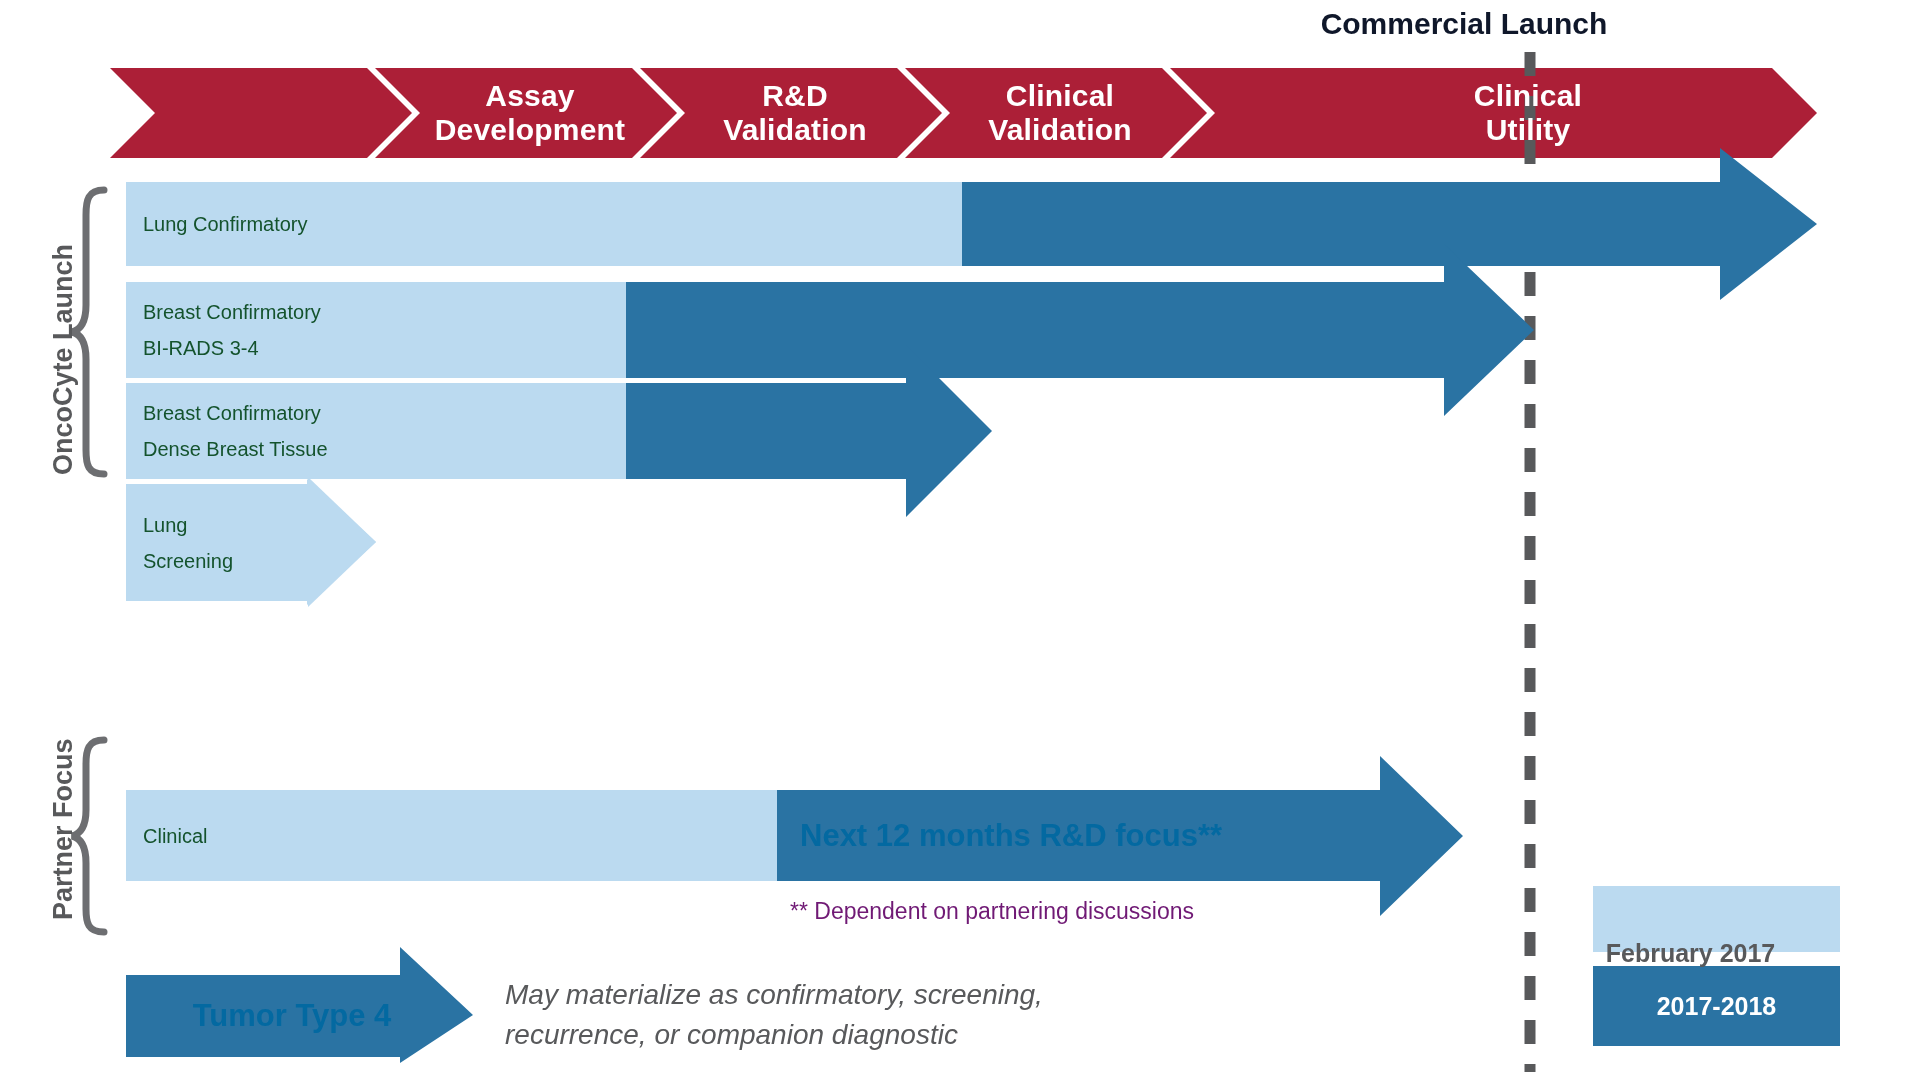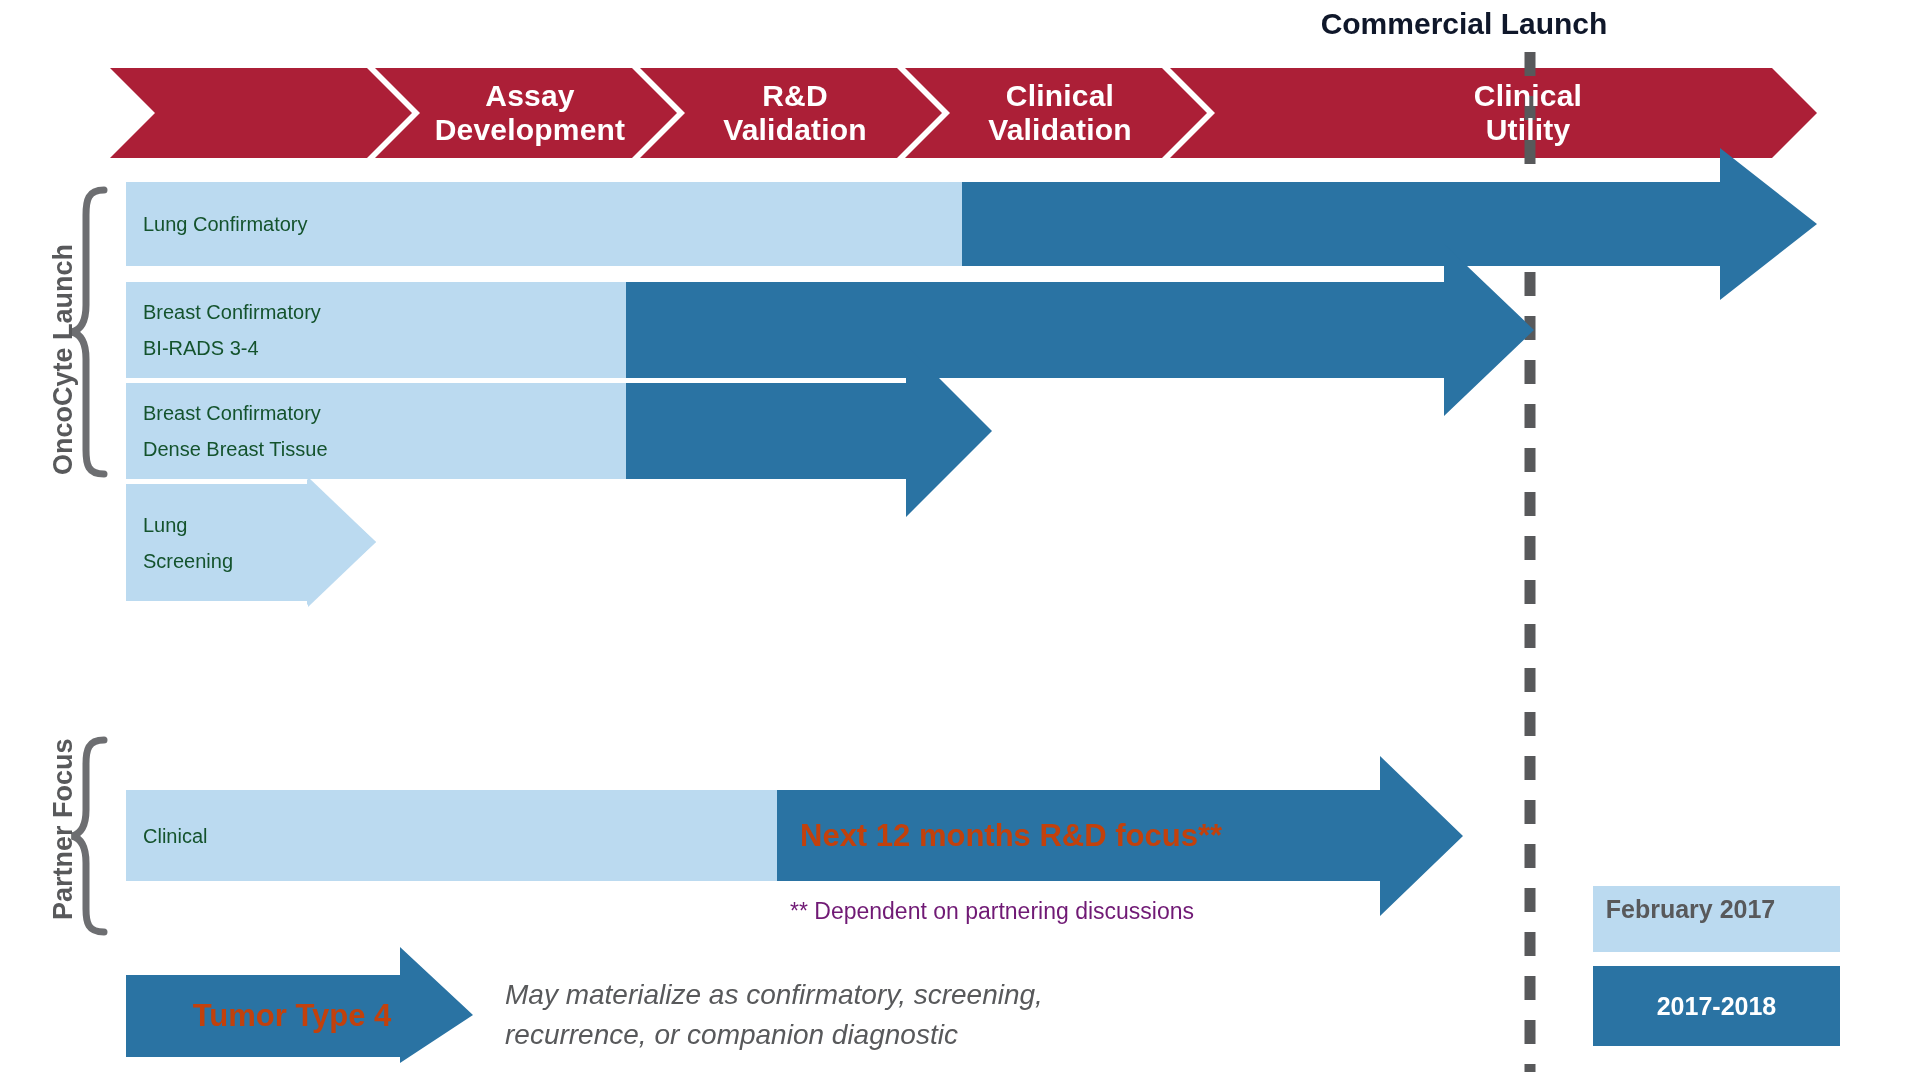--- a/index.html
+++ b/index.html
@@ -35,21 +35,21 @@
     font-weight:normal;
     font-size:20px;
     line-height:36px;
     white-space:pre-line;
     display:flex;
     flex-direction:column;
     justify-content:center;
   }
   .bar-label-dark{
     position:absolute;
-    color:#c2410c;
+    color:#0369a1;
     font-weight:bold;
     font-size:31px;
     line-height:36px;
     display:flex;
     align-items:center;
     justify-content:center;
     white-space:pre-line;
   }
 
   
@@ -198,16 +198,16 @@
 
   <div class="bar-label-dark" style="left:800px;top:790px;width:560px;height:91px;justify-content:flex-start;">Next 12 months R&amp;D focus**</div>
 
   <div class="bar-label-dark" style="left:126px;top:975px;width:274px;height:82px;margin-left:29px;">Tumor Type 4</div>
 
   <div class="footnote" style="left:790px;top:898px;">**  Dependent  on partnering  discussions</div>
 
   <div class="note-italic" style="left:505px;top:975px;">May materialize as confirmatory, screening,
 recurrence,  or companion  diagnostic</div>
 
-  <div class="legend-label legend-light" style="left:1593px;top:876px;width:195px;height:66px;">February 2017</div>
+  <div class="legend-label legend-light" style="left:1593px;top:920px;width:195px;height:66px;">February 2017</div>
   <div class="legend-label legend-dark" style="left:1593px;top:966px;width:247px;height:80px;">2017-2018</div>
 
 </div>
 
 </body></html>

